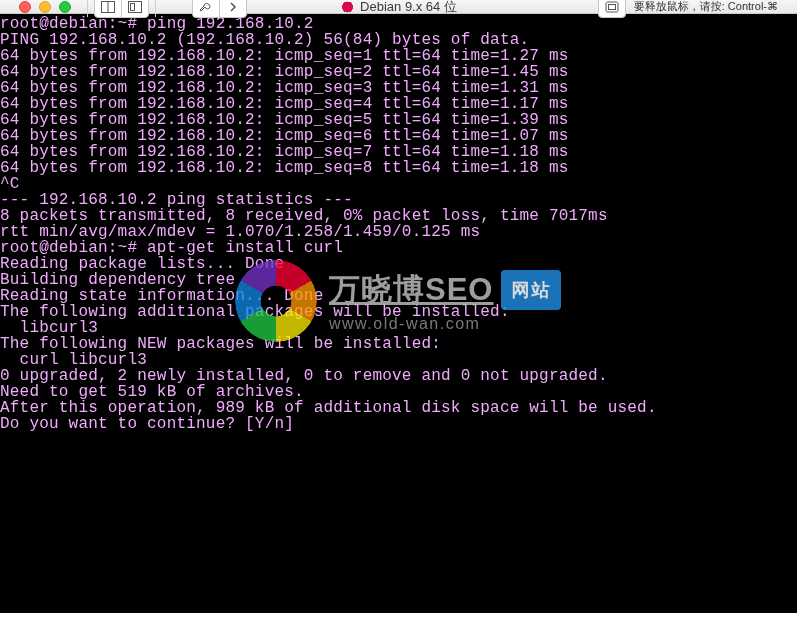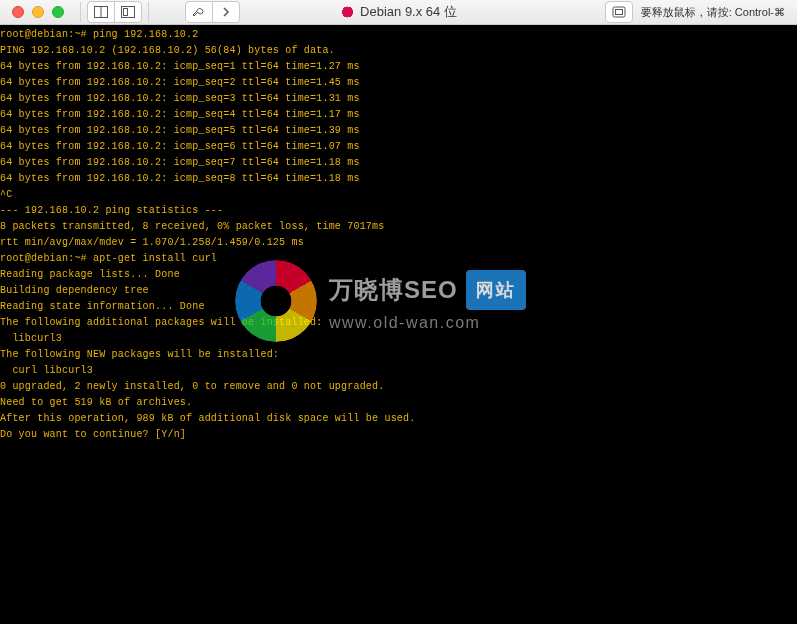--- a/index.html
+++ b/index.html
@@ -5,26 +5,26 @@
   * { margin: 0; padding: 0; box-sizing: border-box; }
   body {
     width: 797px;
     height: 629px;
     background: #fff;
     font-family: -apple-system, "Helvetica Neue", Arial, sans-serif;
     overflow: hidden;
     position: relative;
   }
   .titlebar {
-    height: 25px;
+    height: 14px;
     background: linear-gradient(#f6f6f6, #e8e8e8);
     border-bottom: 1px solid #c9c9c9;
     display: flex;
     align-items: center;
-    padding: 0 12px;
+    padding: 0 19px;
     font-size: 12px;
     color: #333;
     position: relative;
   }
   .traffic { display: flex; gap: 8px; margin-right: 10px; }
   .traffic-dot { width: 12px; height: 12px; border-radius: 50%; }
   .dot-close   { background: #ff5f57; border: 0.5px solid #e14139; }
   .dot-min     { background: #febc2e; border: 0.5px solid #dfa124; }
   .dot-zoom    { background: #28c840; border: 0.5px solid #1dae29; }
   .tb-sep { width: 1px; height: 20px; background: #cfcfcf; margin: 0 6px; }
@@ -58,23 +58,23 @@
     width: 14px; height: 14px; display:inline-block;
     background: radial-gradient(circle at 50% 50%, #d70a53 0 55%, transparent 56%);
     border-radius: 50%;
     position: relative;
   }
   .tb-right { margin-left: auto; display:flex; align-items:center; gap:8px; }
   .hint { font-size: 11px; color: #333; }
 
   .terminal {
     background: #000;
-    color: #eab308;
+    color: #f0abfc;
     font-family: Menlo, Consolas, "Courier New", monospace;
-    font-size: 10px;
+    font-size: 16px;
     line-height: 16px;
     letter-spacing: 0.2px;
     padding: 2px 0 0 0;
     height: calc(100% - 30px);
     white-space: pre;
     overflow: hidden;
   }
   .terminal .line { display:block; }
 
   .watermark {
@@ -96,21 +96,21 @@
         #ffee00 120deg 180deg,
         #22cc44 180deg 240deg,
         #118ae6 240deg 300deg,
         #7a33cc 300deg 360deg);
     -webkit-mask: radial-gradient(circle at 50% 50%, transparent 0 26%, #000 27% 100%);
             mask: radial-gradient(circle at 50% 50%, transparent 0 26%, #000 27% 100%);
     opacity: 0.9;
   }
   .wm-text { display:flex; flex-direction:column; gap:4px; }
   .wm-row1 { display:flex; align-items:center; gap:8px; }
-  .wm-title { color:#b9b9b9; font-size:24px; font-weight:600; letter-spacing:1px; }
+  .wm-title { color:#b9b9b9; font-size:31px; font-weight:600; letter-spacing:1px;text-decoration:underline; }
   .wm-badge {
     background:#1f88d8; color:#fff; font-size:18px; font-weight:600;
     padding:8px 10px; border-radius:4px; letter-spacing:2px;
   }
   .wm-url { color:#8f8f8f; font-size:16px; letter-spacing:1.5px; }
 </style>
 </head>
 <body>
 
 <div class="titlebar">

